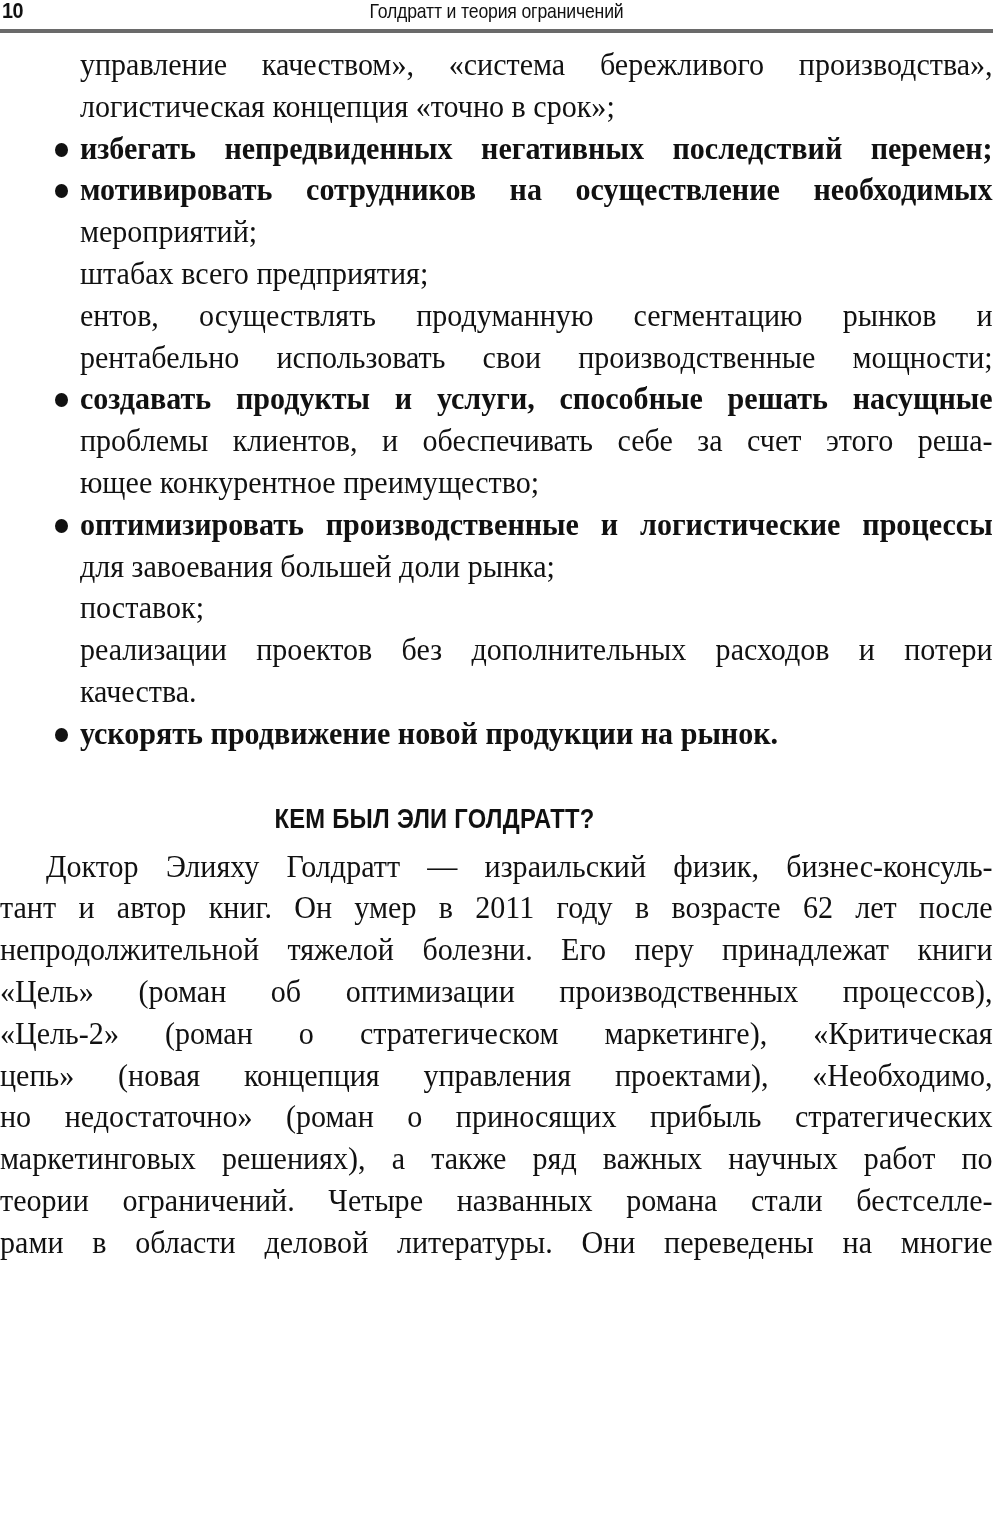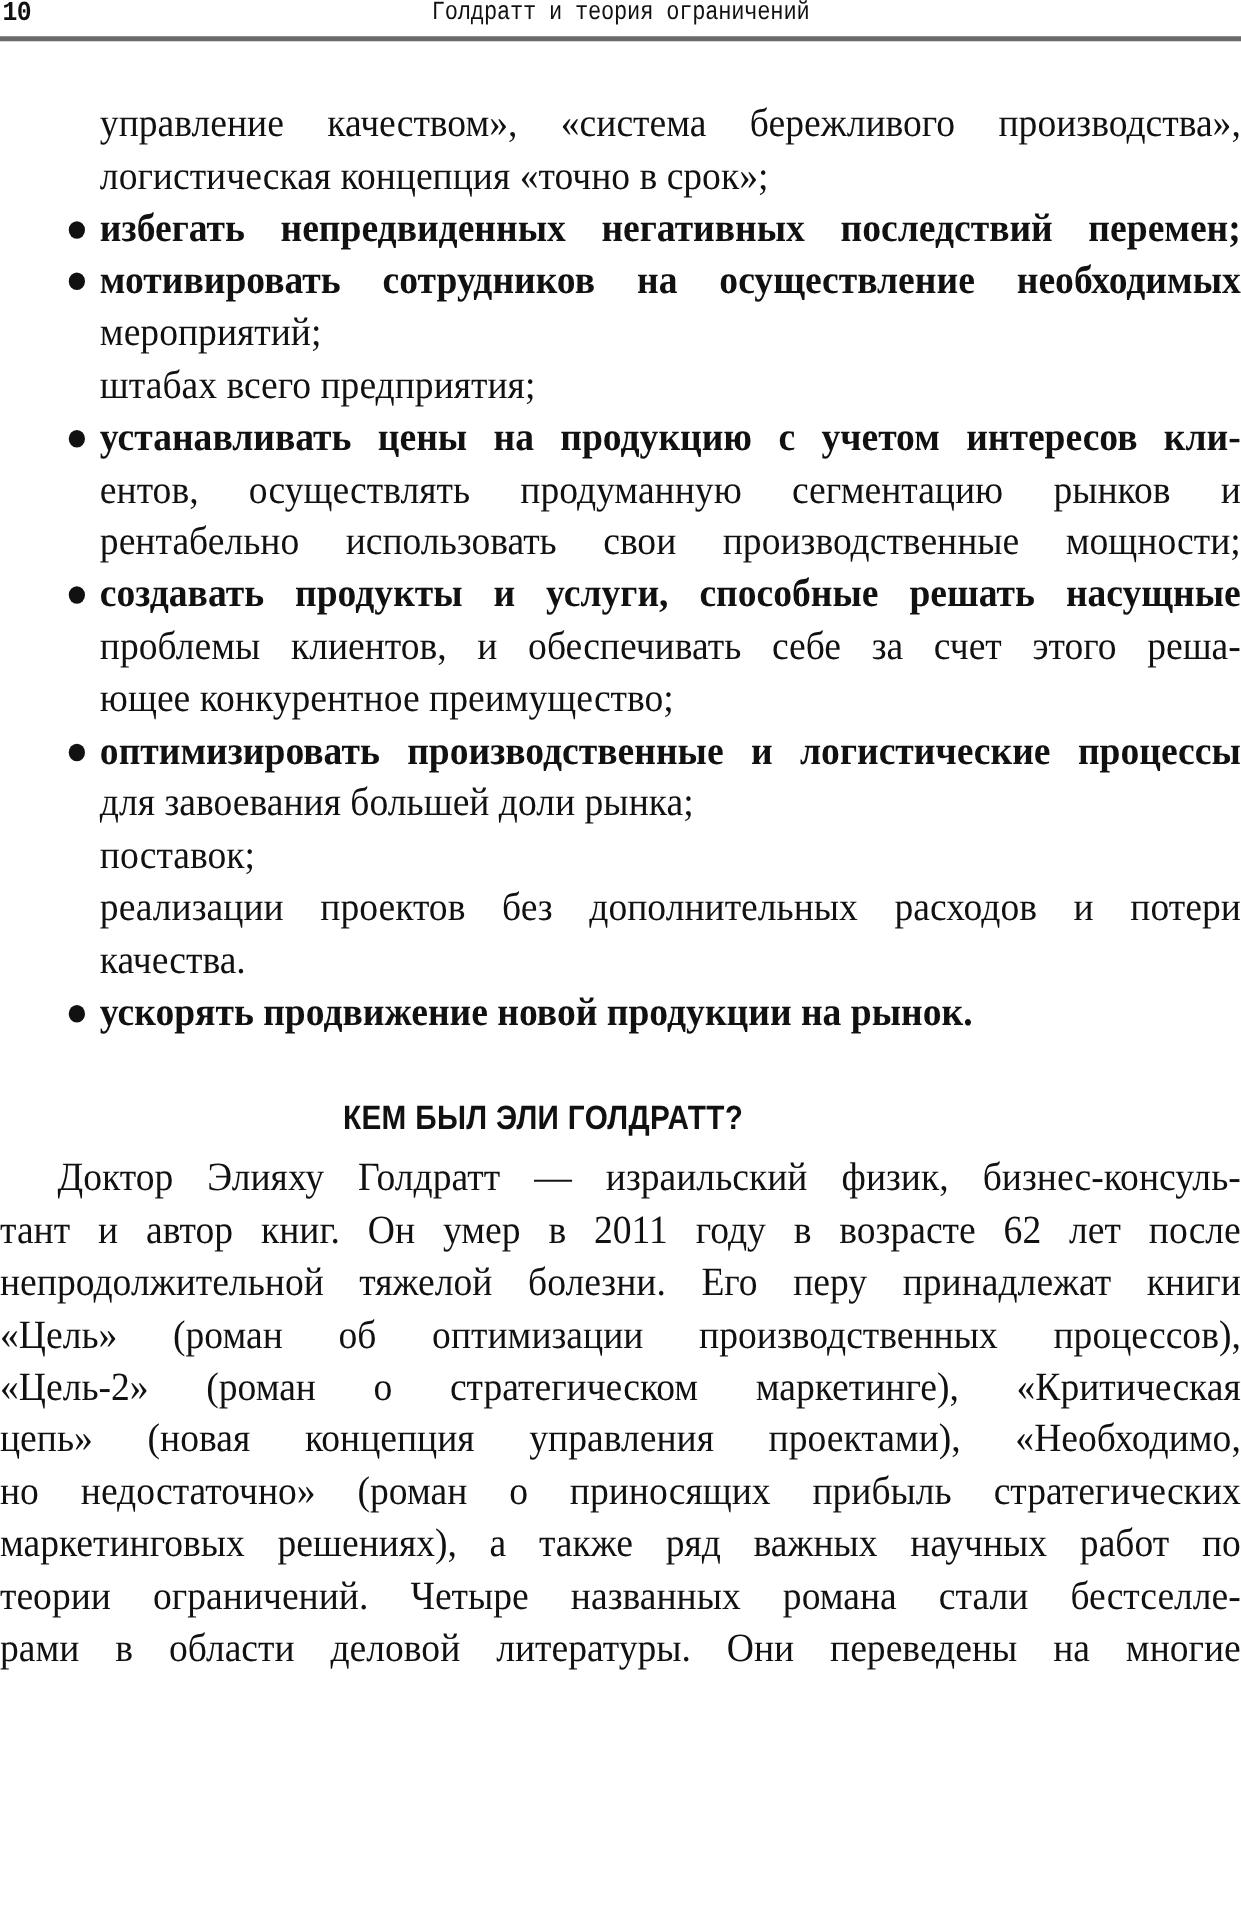--- a/index.html
+++ b/index.html
@@ -13,21 +13,21 @@
       overflow: hidden;
       position: relative;
       color: #111111;
     }
     .running-head {
       position: absolute;
       left: 0;
       top: 0;
       width: 993px;
       height: 32px;
-      font-family: Liberation Mono, monospace;
+      font-family: Liberation Sans, sans-serif;
     }
     .page-number {
       position: absolute;
       left: 2px;
       top: -2px;
       font-size: 22px;
       font-weight: bold;
       letter-spacing: -0.5px;
       transform: scaleX(0.9);
       transform-origin: left top;
@@ -53,21 +53,20 @@
     }
     .body-text {
       position: absolute;
       left: 0;
       top: 44px;
       width: 869px;
       font-family: "Liberation Serif", serif;
       font-size: 32px;
       line-height: 41.8px;
       color: #111111;
-      margin-top: 34px;
     }
     .line {
       display: block;
       white-space: nowrap;
       text-align: justify;
       text-align-last: justify;
       height: 41.8px;
       transform: scaleX(0.94);
       transform-origin: left top;
       width: 1056px;
@@ -133,24 +132,20 @@
         <span class="line indent">мотивировать сотрудников на осуществление необходимых</span>
         </div>
       <span class="line indent last">мероприятий;</span>
     </div>
 
     <div>
       <span class="line indent last">штабах всего предприятия;</span>
     </div>
 
     <div>
-      <div class="bullet-line">
-          <span class="bullet-dot"></span>
-        <span class="line indent">устанавливать цены на продукцию с учетом интересов кли-</span>
-        </div>
       <span class="line indent">ентов, осуществлять продуманную сегментацию рынков и</span>
       <span class="line indent">рентабельно использовать свои производственные мощности;</span>
     </div>
 
     <div>
       <div class="bullet-line">
           <span class="bullet-dot"></span>
         <span class="line indent">создавать продукты и услуги, способные решать насущные</span>
         </div>
       <span class="line indent">проблемы клиентов, и обеспечивать себе за счет этого реша-</span>

